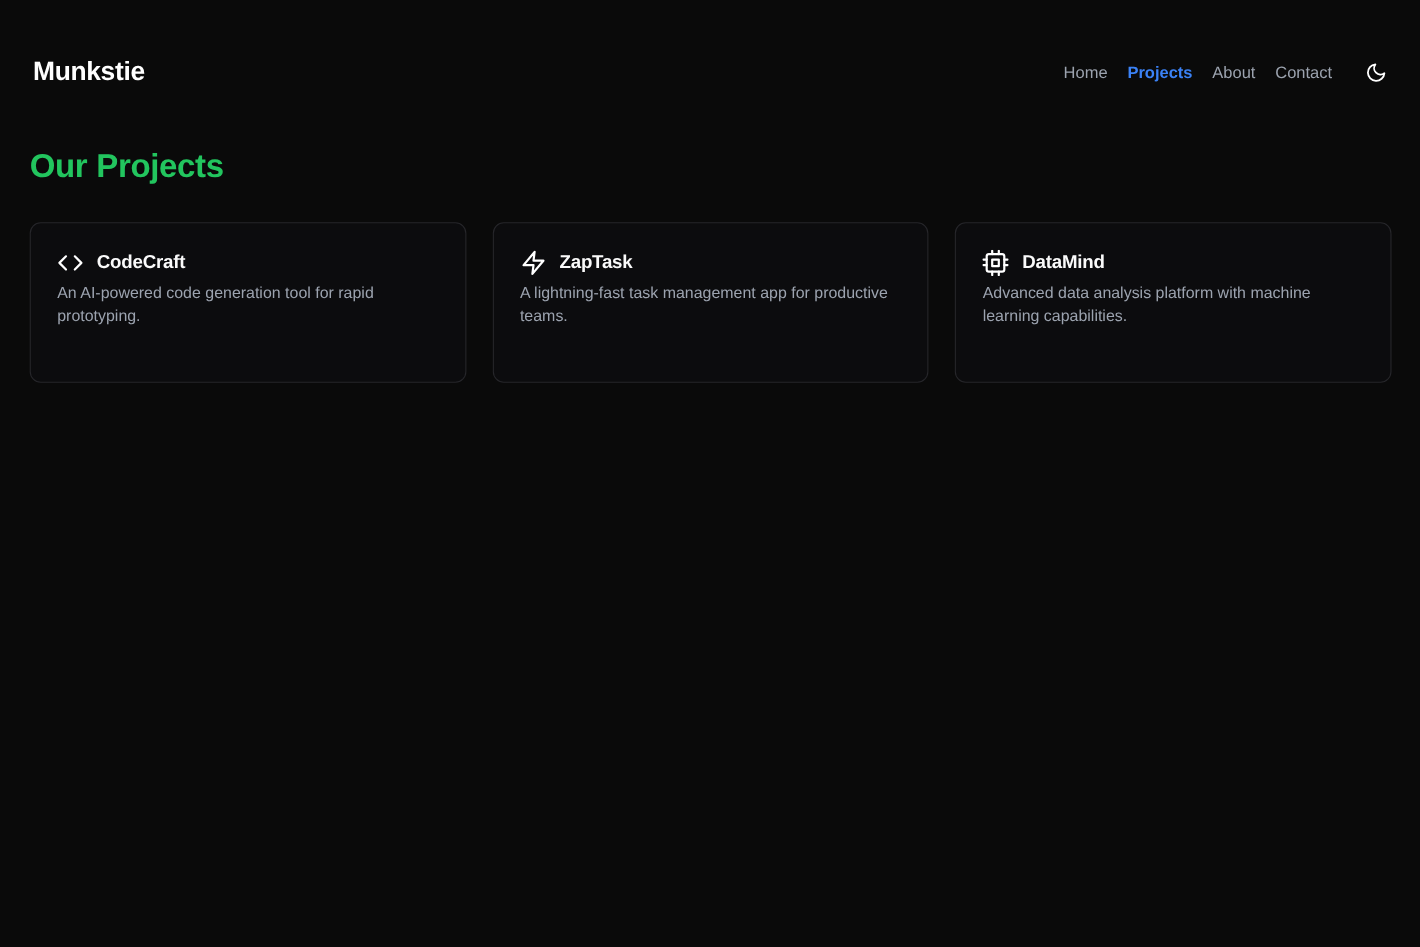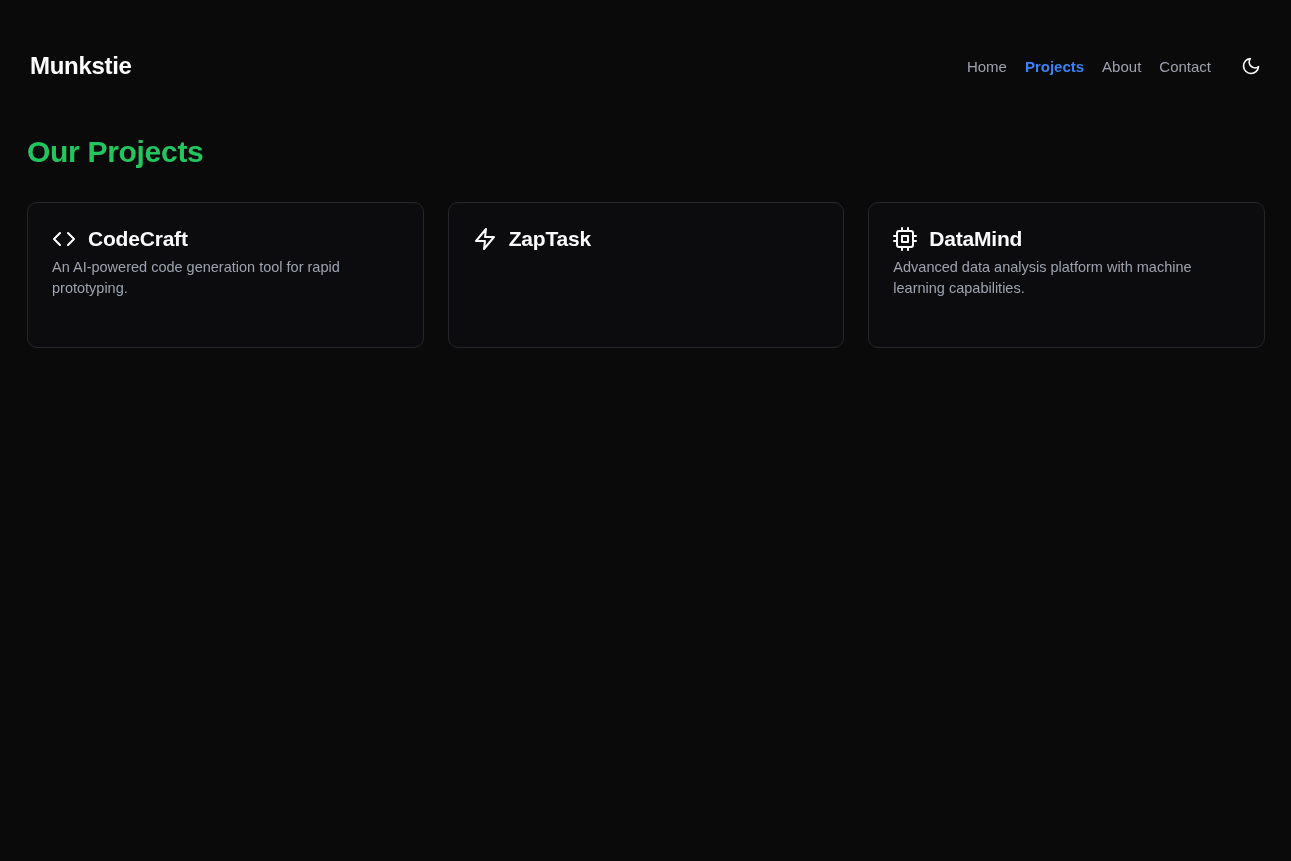--- a/index.html
+++ b/index.html
@@ -89,21 +89,21 @@
   }
   .card-icon {
     display: flex;
     align-items: center;
     justify-content: center;
     color: #ffffff;
     flex: 0 0 auto;
   }
   .card-icon svg { display: block; }
   .card-title {
-    font-size: 21px;
+    font-size: 17px;
     font-weight: 700;
     letter-spacing: -0.2px;
     color: #fafafa;
   }
   .card-desc {
     margin-top: 6px;
     font-size: 14.5px;
     line-height: 1.42;
     color: #9ca3af;
     max-width: 345px;
@@ -150,20 +150,21 @@
 
     <div class="project-card">
       <div class="card-head">
         <span class="card-icon">
           <svg width="24" height="24" viewBox="0 0 24 24" fill="none" stroke="currentColor" stroke-width="2" stroke-linecap="round" stroke-linejoin="round">
             <polygon points="13 2 3 14 12 14 11 22 21 10 12 10 13 2"></polygon>
           </svg>
         </span>
         <span class="card-title">ZapTask</span>
       </div>
+      <p class="card-desc">A lightning-fast task management app for productive teams.</p>
     </div>
 
     <div class="project-card">
       <div class="card-head">
         <span class="card-icon">
           <svg width="24" height="24" viewBox="0 0 24 24" fill="none" stroke="currentColor" stroke-width="2" stroke-linecap="round" stroke-linejoin="round">
             <rect x="4" y="4" width="16" height="16" rx="2" ry="2"></rect>
             <rect x="9" y="9" width="6" height="6"></rect>
             <line x1="9" y1="1" x2="9" y2="4"></line>
             <line x1="15" y1="1" x2="15" y2="4"></line>

